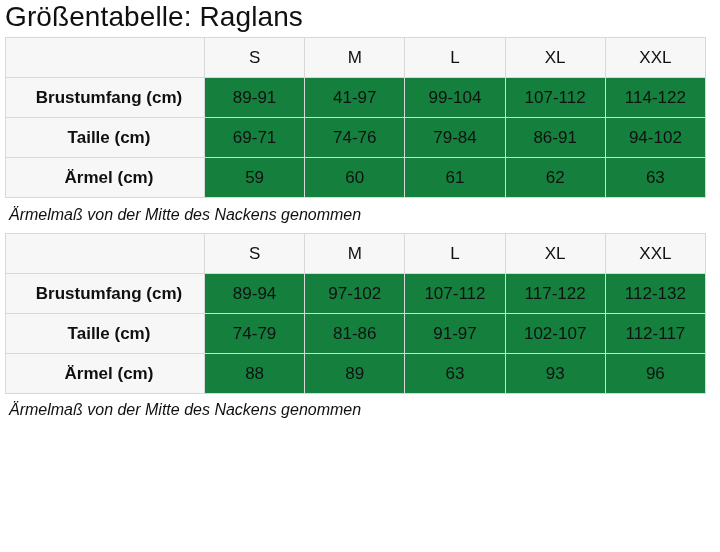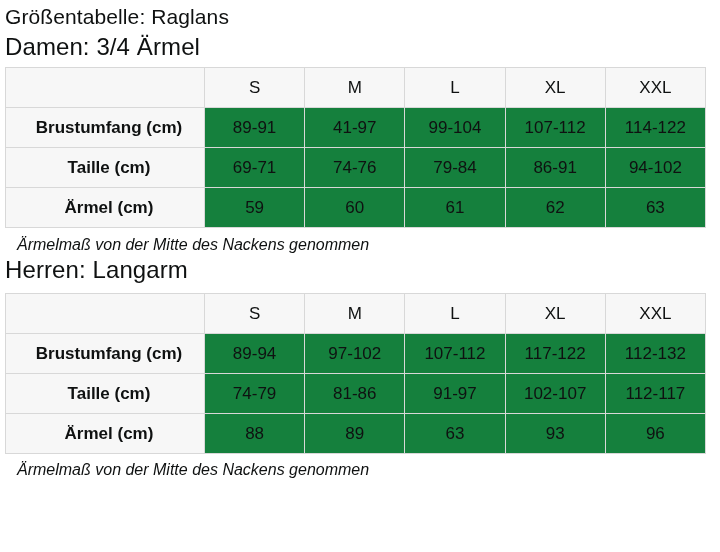--- a/index.html
+++ b/index.html
@@ -7,21 +7,21 @@
     width: 720px;
     height: 552px;
     box-sizing: border-box;
     padding: 2px 14px 0 5px;
     font-family: "Liberation Sans", "DejaVu Sans", sans-serif;
     color: #0f1111;
     overflow: hidden;
   }
   h1.page-title {
     margin: 0;
-    font-size: 21px;
+    font-size: 28px;
     line-height: 30px;
     font-weight: 500;
     letter-spacing: 0.1px;
   }
   h2.section-heading {
     margin: 0;
     font-size: 24px;
     line-height: 30px;
     font-weight: 400;
     letter-spacing: 0.1px;
@@ -54,35 +54,34 @@
   }
   .size-table tbody th.row-label {
     background: #f7f7f7;
     font-weight: 700;
     text-align: center;
     padding-left: 14px;
   }
   .size-table tbody td { background: #15803d; margin-left: 8px; }
 
   p.table-note {
-    margin: 7px 0 0 12px;
+    margin: 7px 0 0 4px;
     font-size: 16px;
     line-height: 20px;
     font-style: italic;
     color: #0f1111;
   }
   p.table-note-herren { margin-top: 6px; }
 </style>
 </head>
 <body>
 
 <h1 class="page-title">Größentabelle: Raglans</h1>
 
 <section>
-  <h2 class="section-heading heading-damen">Damen: 3/4 Ärmel</h2>
 
   <table class="size-table size-table-damen">
     <colgroup>
       <col class="label-col">
         <col>
         <col>
         <col>
         <col>
         <col>
     </colgroup>
@@ -121,21 +120,20 @@
         <td>62</td>
         <td>63</td>
       </tr>
     </tbody>
   </table>
 
   <p class="table-note">Ärmelmaß von der Mitte des Nackens genommen</p>
 </section>
 
 <section>
-  <h2 class="section-heading heading-herren">Herren: Langarm</h2>
 
   <table class="size-table size-table-herren">
     <colgroup>
       <col class="label-col">
         <col>
         <col>
         <col>
         <col>
         <col>
     </colgroup>

